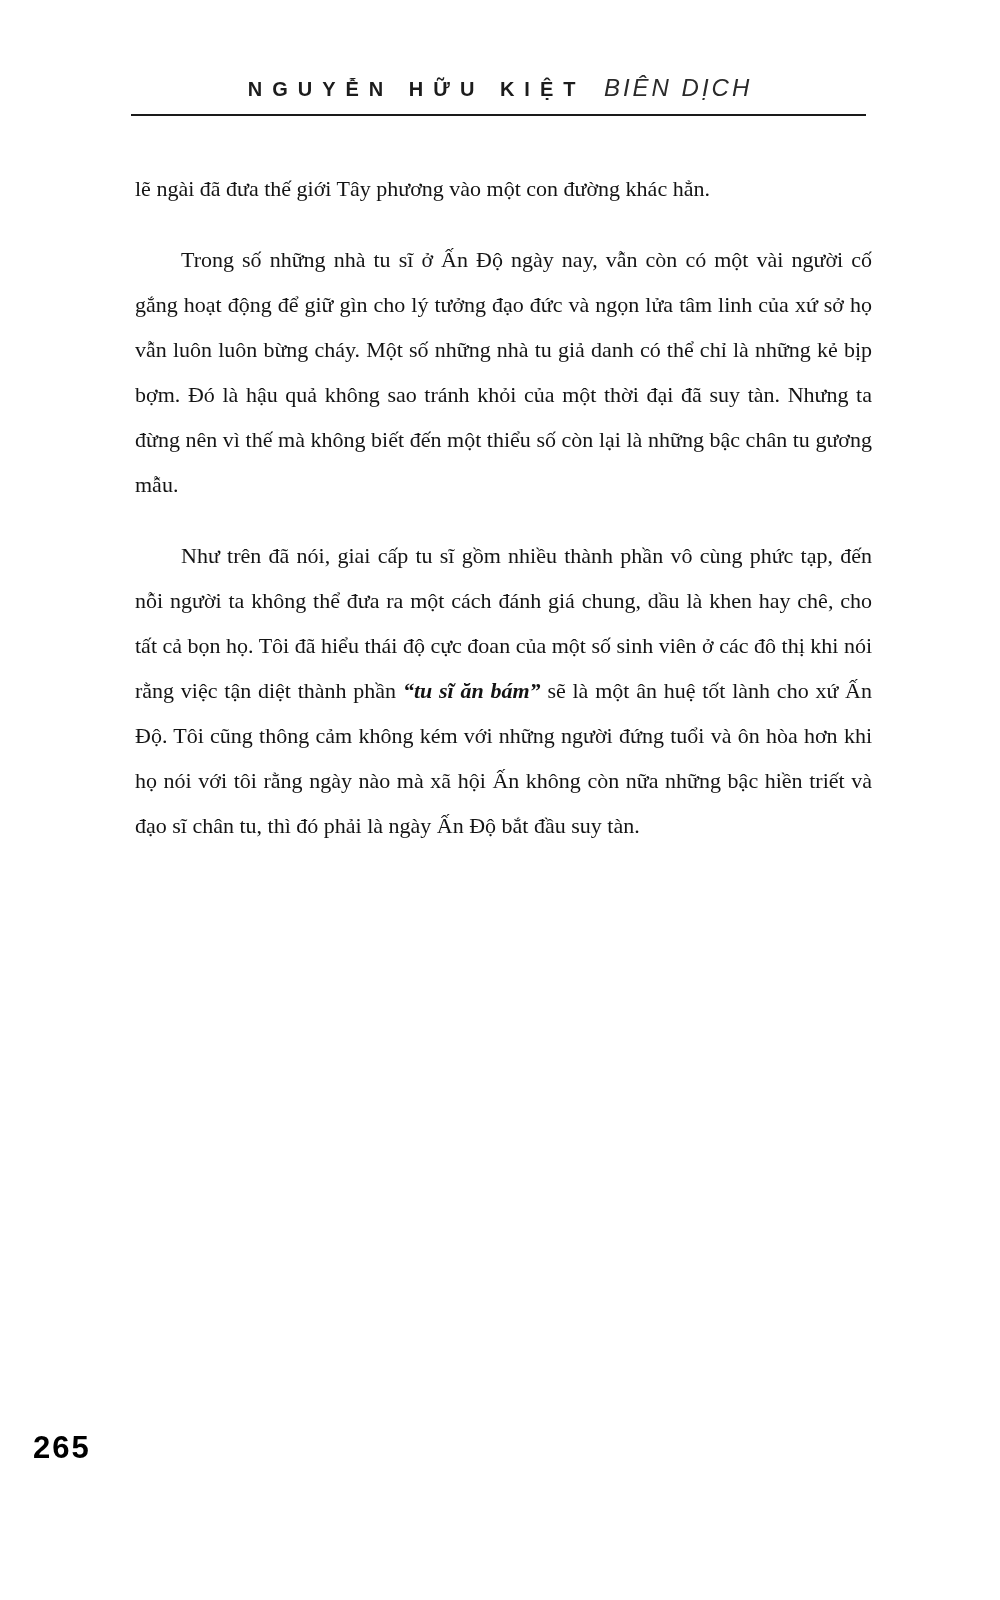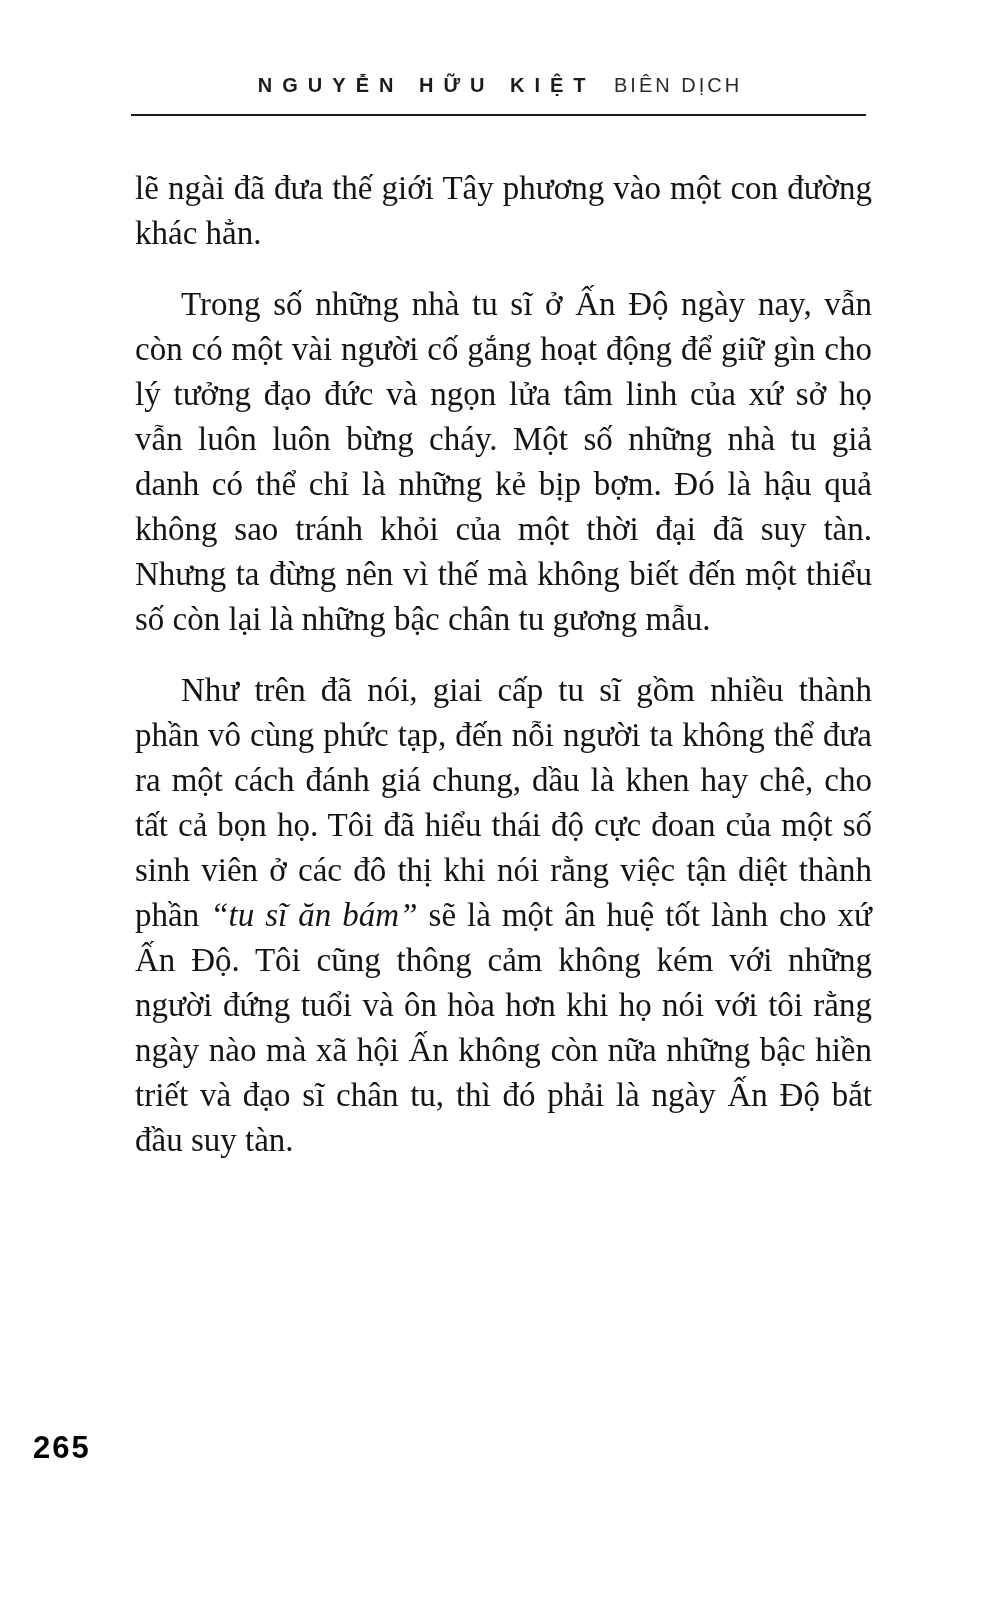--- a/index.html
+++ b/index.html
@@ -26,52 +26,54 @@
     font-family: "Liberation Sans", "DejaVu Sans", sans-serif;
     white-space: nowrap;
   }
   .author-name {
     font-weight: 700;
     font-size: 20px;
     letter-spacing: 10px;
     color: #1c1c1c;
   }
   .translator-role {
-    font-size: 20px;
+    font-style: italic;
+    font-size: 24px;
     letter-spacing: 3px;
     margin-left: 14px;
     color: #2a2a2a;
   }
   .header-rule {
     position: absolute;
     top: 114px;
     left: 131px;
     width: 735px;
     height: 0;
     border-top: 2px solid #1a1a1a;
   }
   
   .page-body {
     position: absolute;
     top: 166px;
     left: 135px;
     width: 737px;
-    font-size: 33px;
+    font-size: 22px;
     line-height: 45px;
     text-align: justify;
     color: #141414;
   }
   .para {
     margin: 0 0 26px 0;
   }
   .para.indent {
     text-indent: 46px;
   }
   .inline-quote {
     font-style: italic;
+    font-weight: bold;
   }
   
   .page-number {
     position: absolute;
     top: 1430px;
     left: 0;
     width: 100%;
     font-family: "Liberation Sans", "DejaVu Sans", sans-serif;
     font-weight: 700;
     font-size: 31px;

